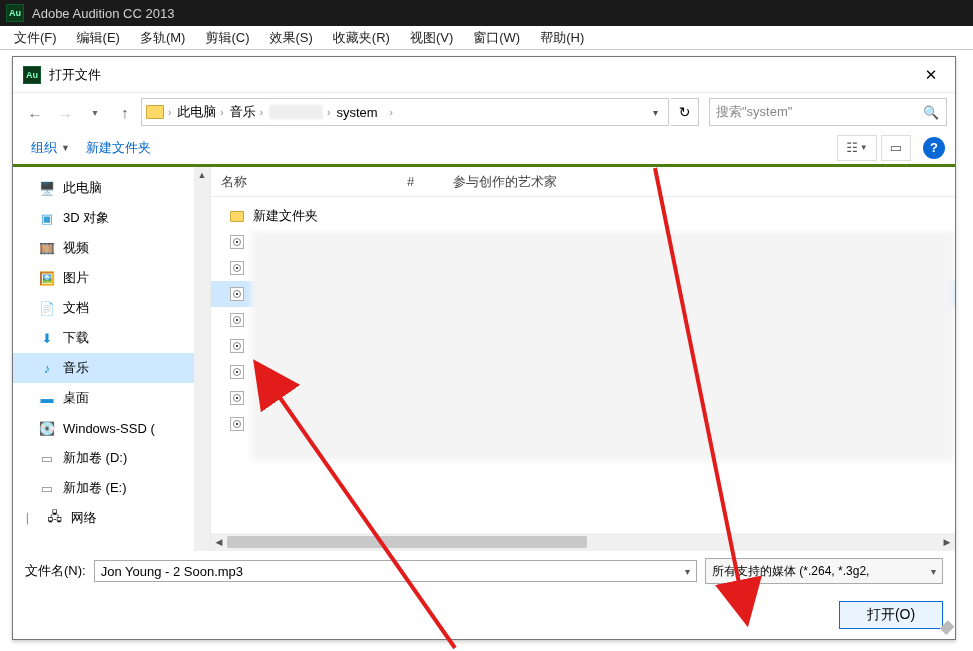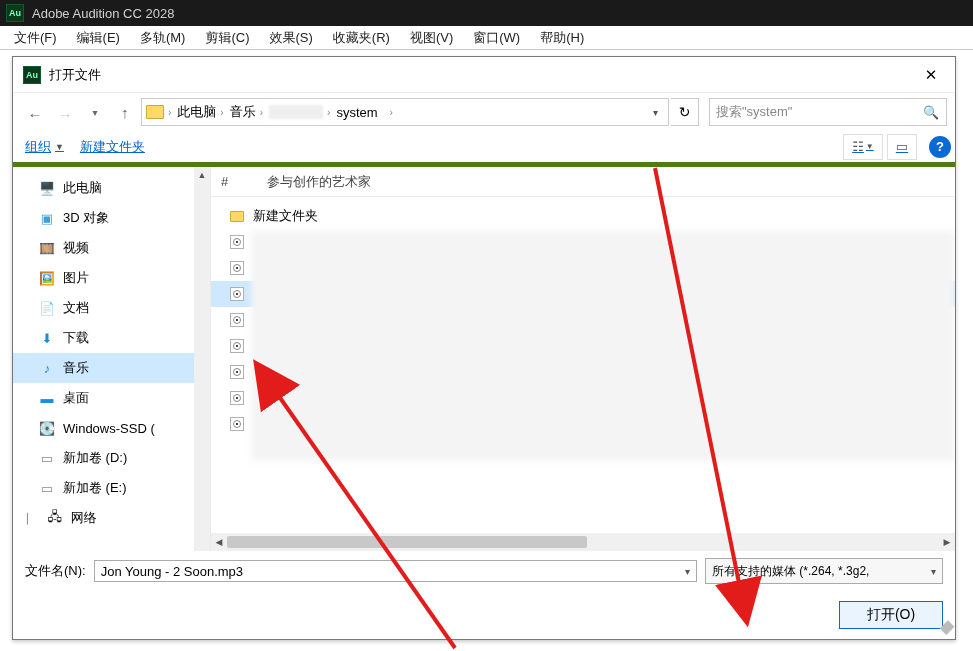--- a/index.html
+++ b/index.html
@@ -27,21 +27,21 @@
   .addr-box { flex: 1; height: 28px; border: 1px solid #ccc; display: flex; align-items: center; font-size: 13px; padding: 0 4px; gap: 4px; }
   .addr-box .folder-ico { width: 18px; height: 14px; background: #ffd968; border: 1px solid #caa939; border-radius: 1px; }
   .crumb { display: flex; align-items: center; gap: 6px; }
   .crumb .sep { color: #888; font-size: 10px; }
   .crumb-blur { display:inline-block; width: 54px; height: 14px; background: #eee; filter: blur(1px); }
   .addr-drop { margin-left: auto; color: #555; font-size: 10px; padding: 0 6px; }
   .refresh-btn { width: 28px; height: 28px; border: 1px solid #ccc; border-left: none; display: flex; align-items: center; justify-content: center; font-size: 14px; }
   .search-box { width: 238px; height: 28px; border: 1px solid #ccc; margin-left: 8px; display: flex; align-items: center; padding: 0 6px; font-size: 13px; color: #888; justify-content: space-between; }
 
   
-  .tool-row { height: 36px; display: flex; align-items: center; padding: 0 4px; font-size: 13px; color: #0066cc; border-bottom: 5px solid #4d7c0f; text-decoration: underline; }
+  .tool-row { height: 36px; display: flex; align-items: center; padding: 0 10px; font-size: 13px; color: #0066cc; border-bottom: 3px solid #4d7c0f; }
   .tool-btn { display: flex; align-items: center; gap: 4px; padding: 4px 8px; cursor: default; }
   .tool-btn .caret { font-size: 9px; color: #555; }
   .tool-spacer { flex: 1; }
   .view-btn { width: 40px; height: 26px; border: 1px solid #ddd; display: flex; align-items: center; justify-content: center; font-size: 13px; color: #555; margin-left: 4px; }
   .help-ico { width: 22px; height: 22px; border-radius: 50%; background: #0b69d6; color: #fff; display: flex; align-items: center; justify-content: center; font-size: 13px; font-weight: bold; margin-left: 12px; }
 
   
   .body-split { flex: 1; display: flex; min-height: 0; }
 
   
@@ -90,21 +90,21 @@
   .resize-grip { position:absolute; right:4px; bottom:4px; font-size: 12px; color:#bbb; transform: rotate(-45deg); letter-spacing:-3px; }
 
   
   .arrow-svg { position: absolute; left:0; top:0; width: 973px; height: 651px; pointer-events: none; }
 </style>
 </head>
 <body>
 
 <div class="app-titlebar">
   <div class="app-icon">Au</div>
-  <span>Adobe Audition CC 2028</span>
+  <span>Adobe Audition CC 2013</span>
 </div>
 
 <div class="app-menubar">
   <div class="mitem">文件(F)</div>
   <div class="mitem">编辑(E)</div>
   <div class="mitem">多轨(M)</div>
   <div class="mitem">剪辑(C)</div>
   <div class="mitem">效果(S)</div>
   <div class="mitem">收藏夹(R)</div>
   <div class="mitem">视图(V)</div>
@@ -221,20 +221,21 @@
         <li style="padding-left:14px;">
             <span style="font-size:10px;color:#888;margin-right:4px;">▏</span>
             <span class="ico">🖧</span>
             <span>网络</span>
           </li>
       </ul>
     </div>
 
     <div class="filelist">
       <div class="fl-header">
+        <div class="col name">名称</div>
         <div class="col num">#</div>
         <div class="col artist">参与创作的艺术家</div>
       </div>
       <div class="fl-body">
         <div class="row" style="margin-top:6px;">
           <span class="ricon">
               <span class="folder-s"></span>
             </span>
           <span>新建文件夹</span>
         </div>

